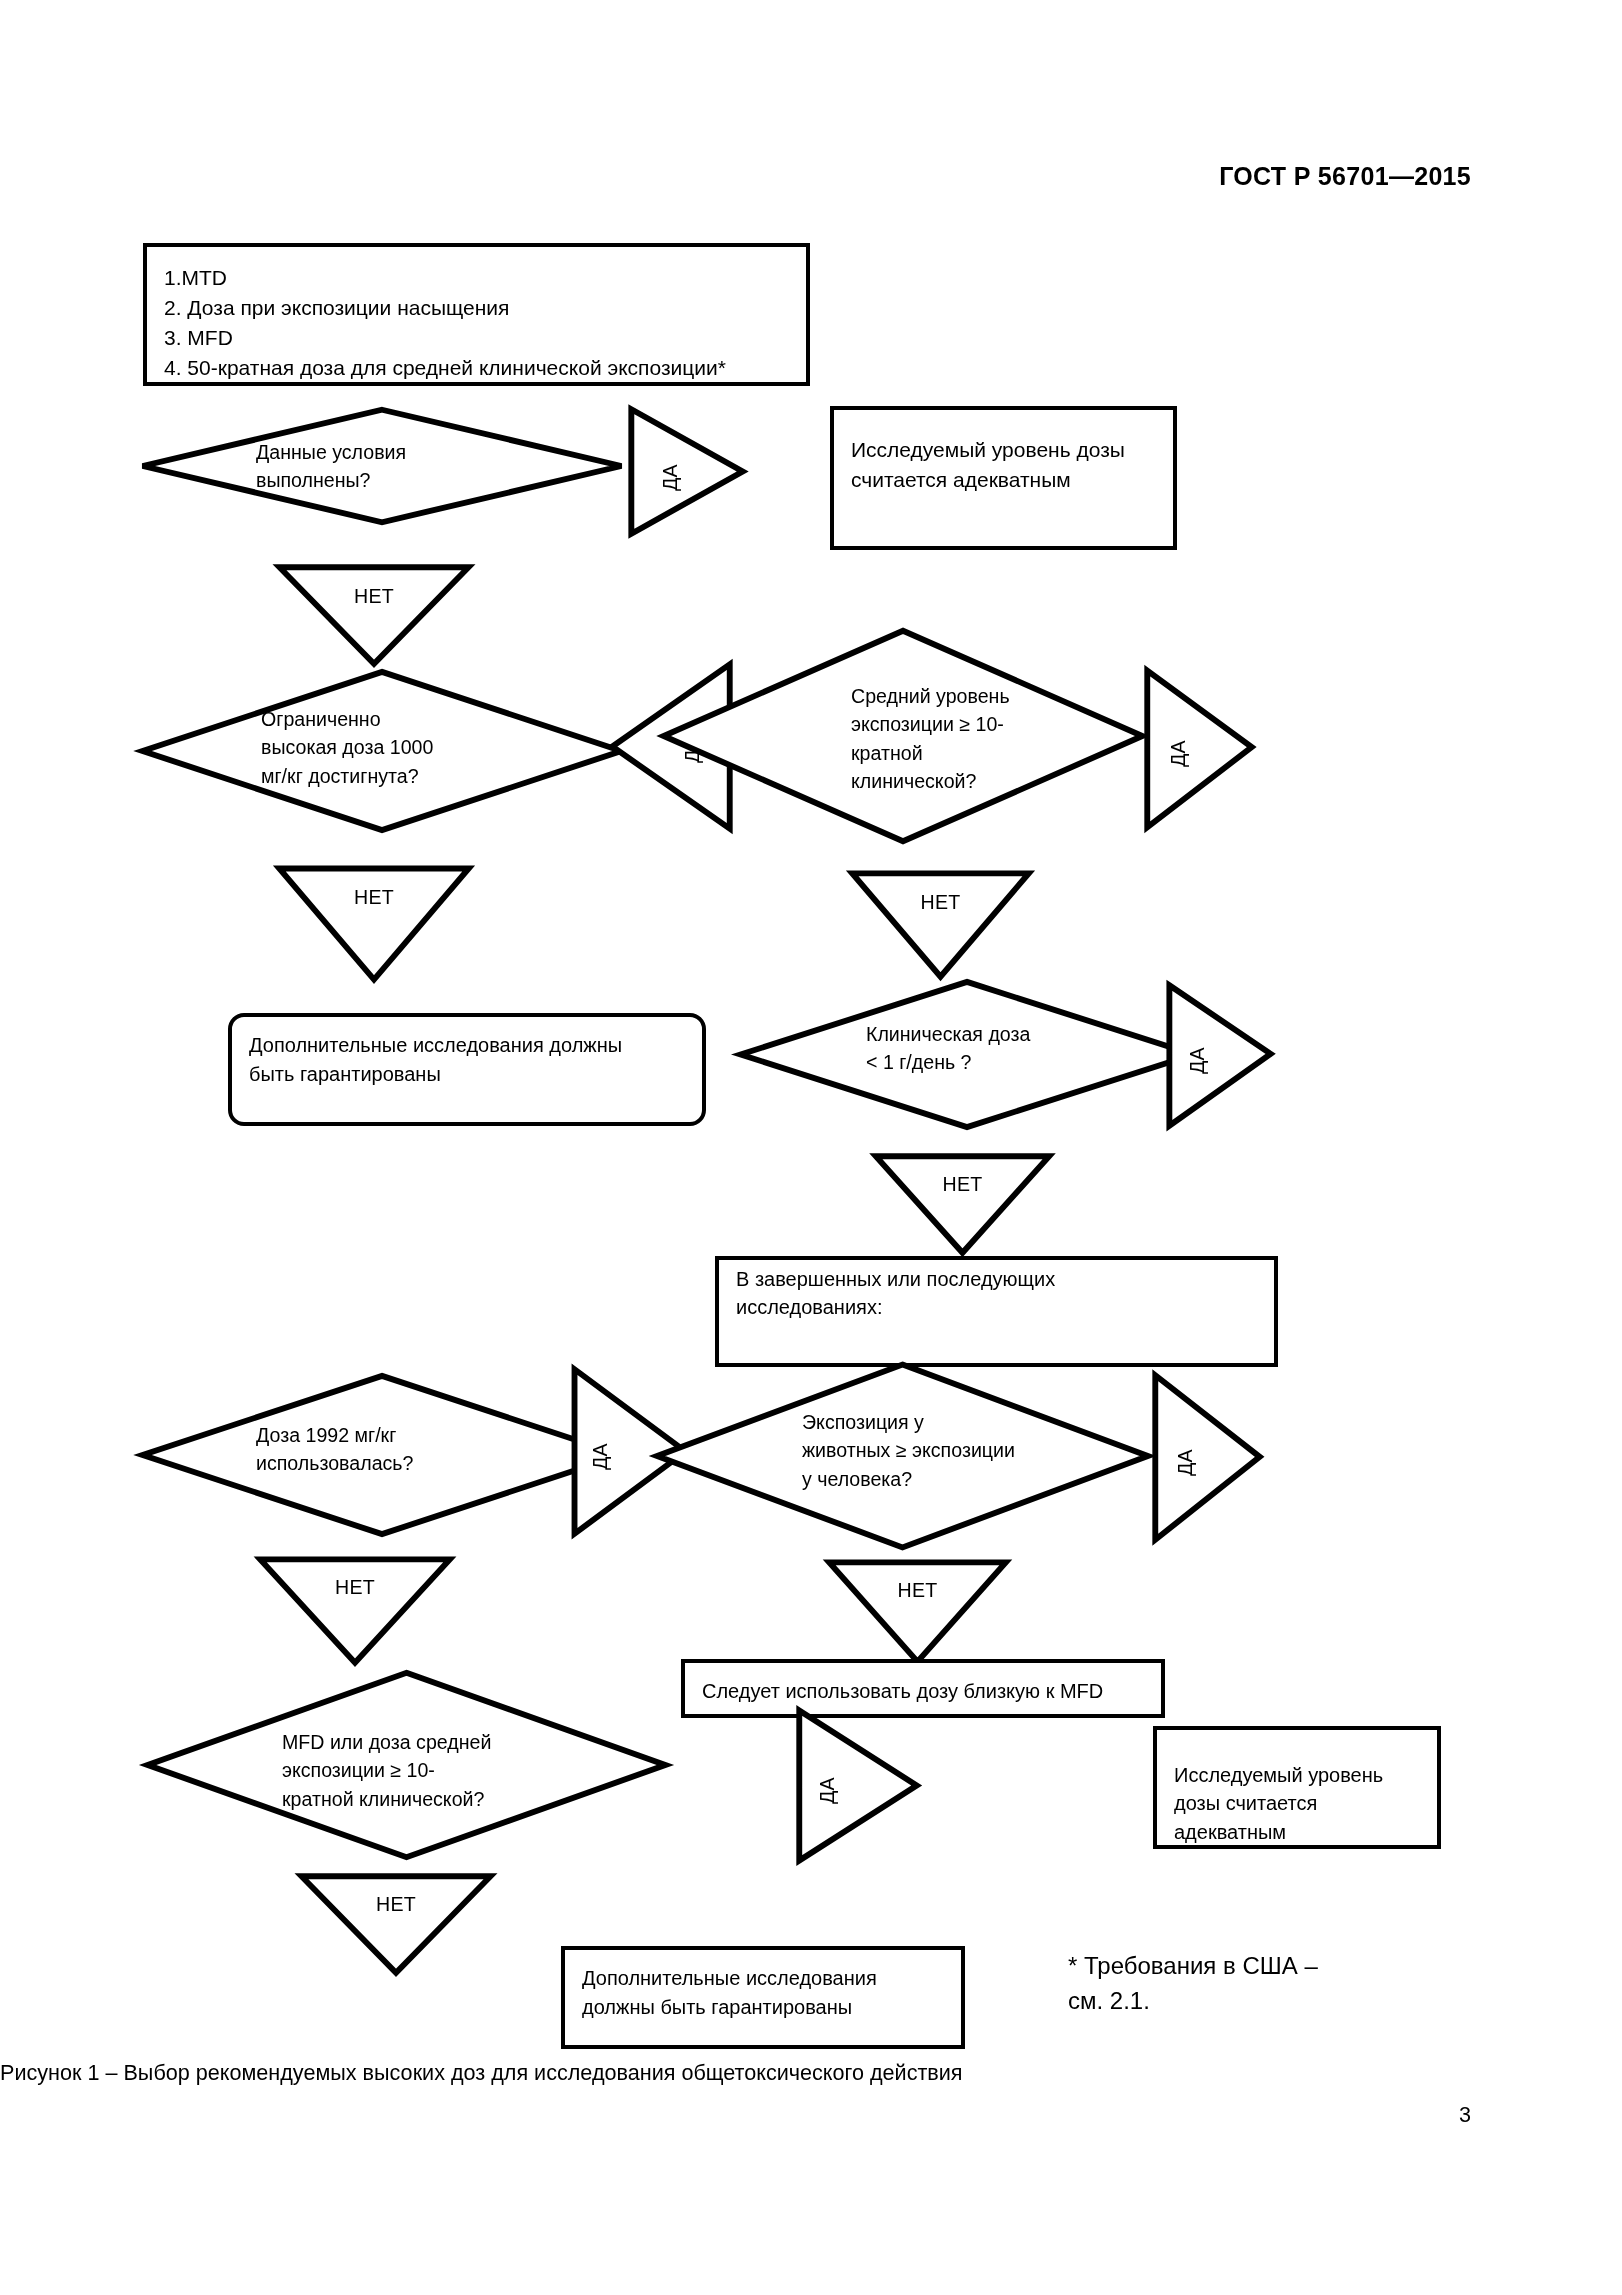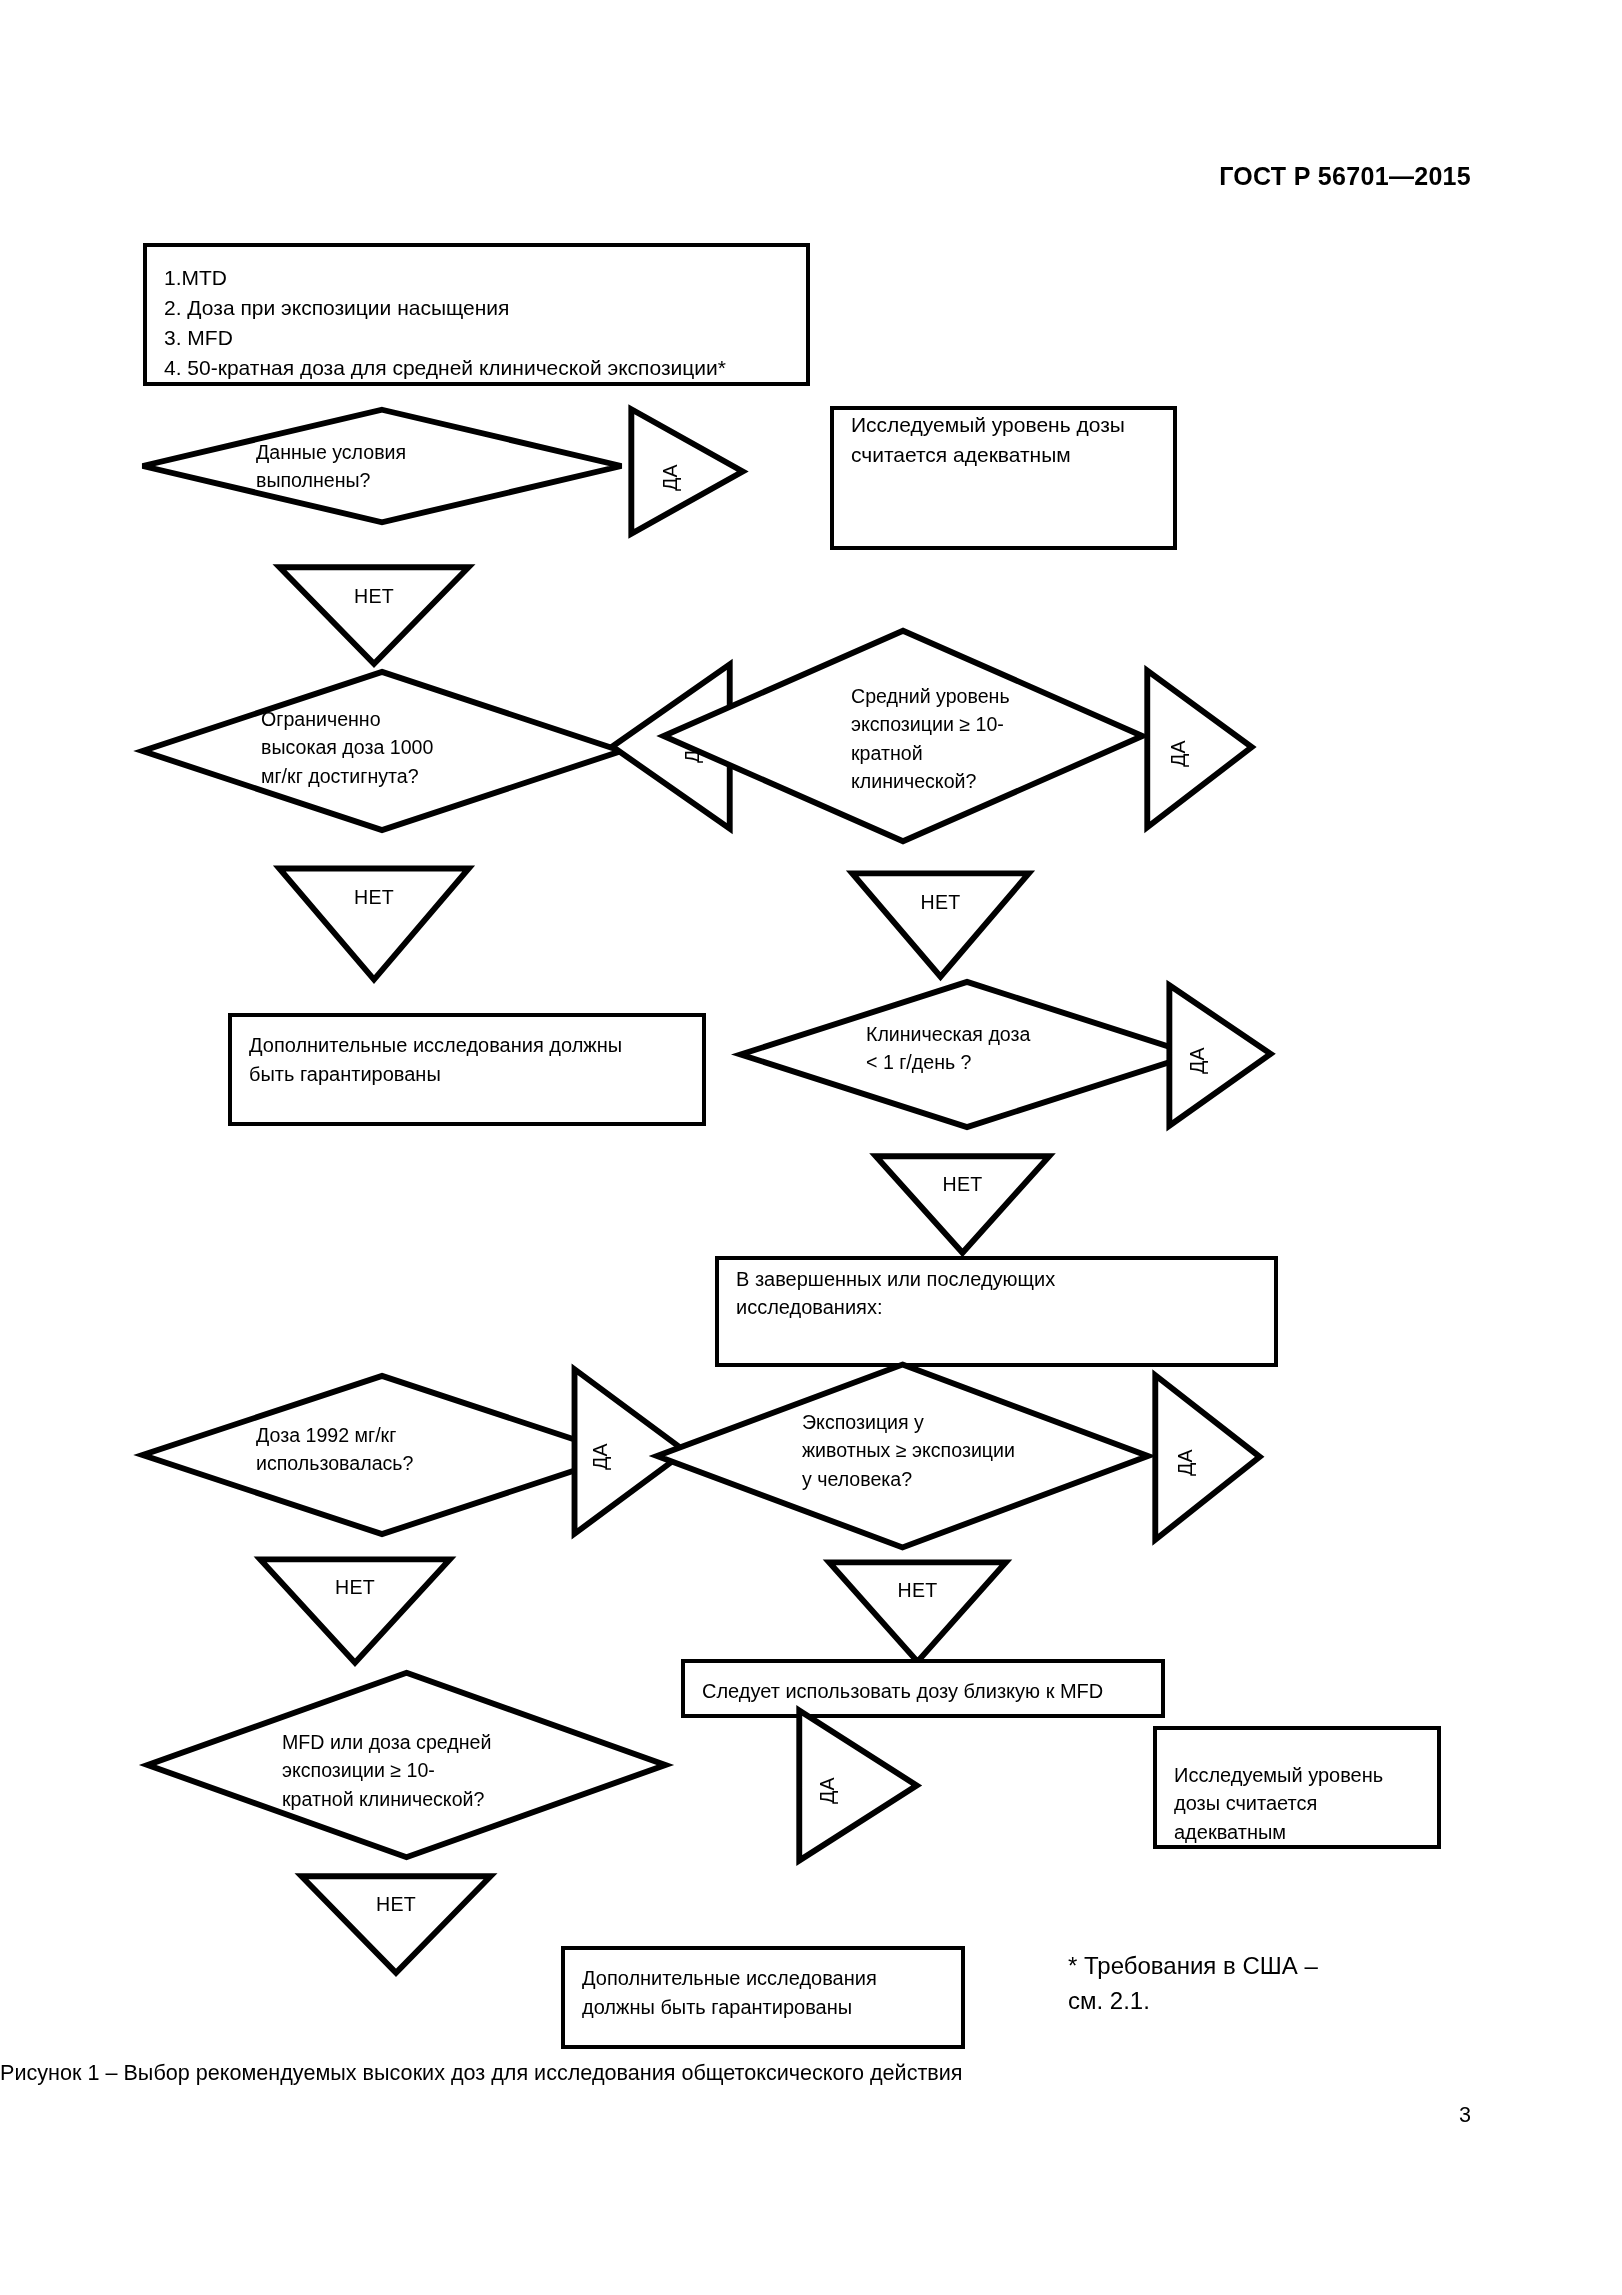--- a/index.html
+++ b/index.html
@@ -124,21 +124,21 @@
 выполнены?</div>
   </div>
 
   <div class="node" style="left:628px; top:406px; width:118px; height:131px;">
     <svg class="shape-svg" width="118" height="131" viewBox="0 0 180 200">
       <polygon points="5,5 175,100 5,195"></polygon>
     </svg>
     <div class="tri-label vertical" style="left:2.6px; top:60px; width:79px; text-align:center;">ДА</div>
   </div>
 
-  <div class="node box" style="left:830px; top:406px; width:347px; height:144px; padding:0 17px;">
+  <div class="node box" style="left:830px; top:406px; width:347px; height:144px; padding:25px 17px;">
     <span class="box-text" style="font-size:21px;">Исследуемый уровень дозы
 считается адекватным</span>
   </div>
 
   <div class="node" style="left:276px; top:564px; width:196px; height:103px;">
     <svg class="shape-svg" width="196" height="103" viewBox="0 0 300 158">
       <polygon points="5,5 295,5 150,153"></polygon>
     </svg>
     <div class="tri-label" style="left:0; top:21px; width:196px; text-align:center;">НЕТ</div>
   </div>
@@ -183,21 +183,21 @@
     <div class="tri-label" style="left:0; top:21px; width:196px; text-align:center;">НЕТ</div>
   </div>
 
   <div class="node" style="left:849px; top:870px; width:183px; height:110px;">
     <svg class="shape-svg" width="183" height="110" viewBox="0 0 280 168">
       <polygon points="5,5 275,5 140,163"></polygon>
     </svg>
     <div class="tri-label" style="left:0; top:21px; width:183px; text-align:center;">НЕТ</div>
   </div>
 
-  <div class="node box" style="left:228px; top:1013px; width:478px; height:113px; padding:14.4px 17px;">
+  <div class="node box" style="left:228px; top:1013px; width:478px; height:113px; padding:14.4px 17px;border-radius:16px;">
     <span class="box-text">Дополнительные исследования должны
 быть гарантированы</span>
   </div>
 
   <div class="node" style="left:738px; top:979px; width:458px; height:151px;">
     <svg class="shape-svg" width="458" height="151" viewBox="0 0 700 230">
       <polygon points="350,4 696,115 350,226 4,115"></polygon>
     </svg>
     <div class="diamond-label" style="left:128px; top:41px;">Клиническая доза
 &lt; 1 г/день ?</div>

